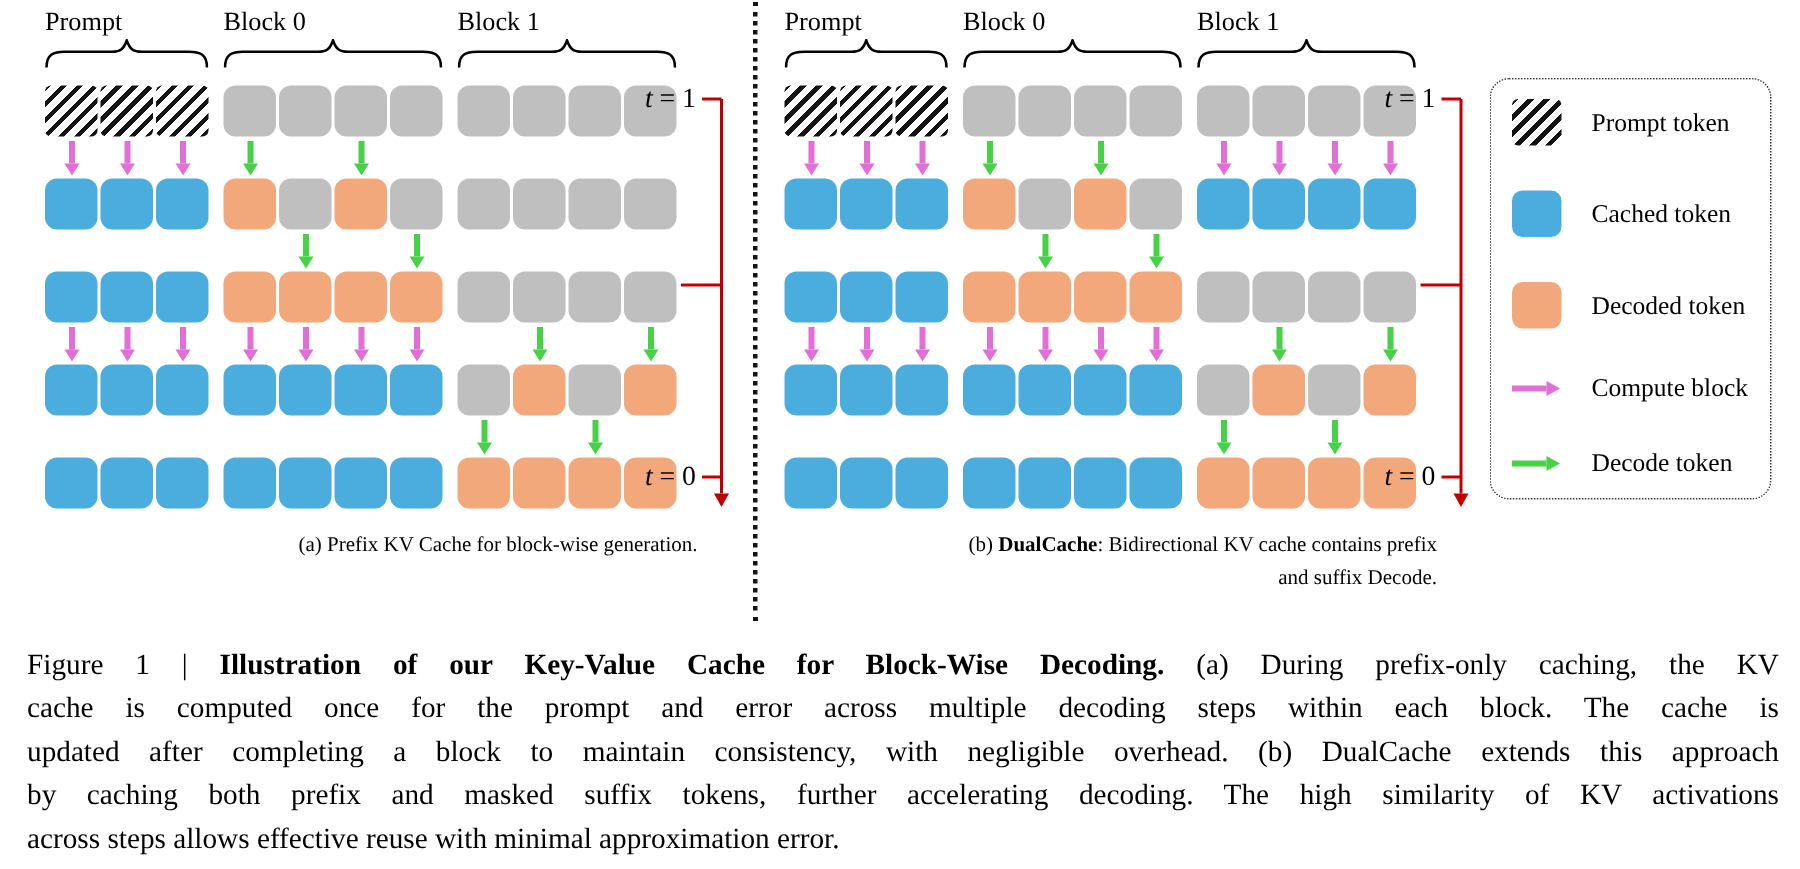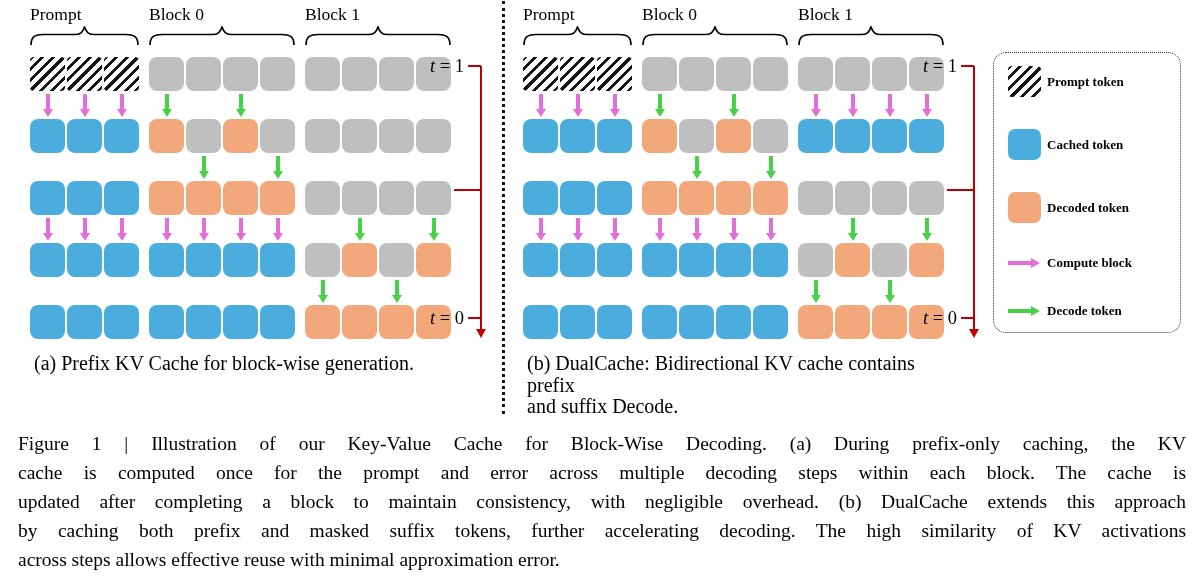--- a/index.html
+++ b/index.html
@@ -37,47 +37,47 @@
 
   .tline { position:absolute; left:450px; top:66px; width:2px; height:263px; background:var(--timeline); }
   .tl-arrowhead { position:absolute; left:446px; top:329px; width:0; height:0;
                   border-left:5px solid transparent; border-right:5px solid transparent;
                   border-top:9px solid var(--timeline); }
   .tick { position:absolute; left:438px; width:13px; height:2px; background:var(--timeline); }
   .tick.mid { left:424px; width:27px; }
   .tlabel { position:absolute; left:368px; width:66px; text-align:right;
             font-size:18.5px; line-height:22px; white-space:nowrap; }
 
-  .pcaption { position:absolute; top:353px; left:4px; width:421px; text-align:left;
-              font-size:20px; line-height:21.5px; }
+  .pcaption { position:absolute; top:353px; left:14px; width:421px; text-align:right;
+              font-size:14px; line-height:21.5px; }
 
   .sep { position:absolute; left:502px; top:1px; height:413px; width:0; border-left:3px dotted #141414; }
 
   .legend { position:absolute; left:993px; top:52px; width:188px; height:281px;
             box-sizing:border-box; border:1.6px dotted #333; border-radius:13px;
             display:flex; flex-direction:column; justify-content:space-between;
             padding:13px 6px 13px 14px; }
   .lg-item { display:flex; align-items:center; }
   .lg-sq { width:33px; height:31px; border-radius:7px; flex:0 0 33px; }
   .lg-sq.cached  { background:var(--cached); }
   .lg-sq.mask    { background:var(--mask); }
   .lg-sq.decoded { background:var(--decoded); }
   .lg-sq.prompt  { background:repeating-linear-gradient(135deg, var(--hatch) 0 3px, #ffffff 3px 7.5px); border-radius:4px; }
   .lg-arrow { display:flex; align-items:center; width:33px; flex:0 0 33px; }
   .lg-shaft { width:23px; height:4.5px; }
   .lg-head { width:0; height:0; border-top:5.5px solid transparent; border-bottom:5.5px solid transparent; border-left:9px solid; }
   .lg-head.mh2 { border-left-color:var(--compute); }
   .lg-head.gh2 { border-left-color:var(--decode); }
-  .lg-label { font-size:13px; margin-left:6px; white-space:nowrap;font-weight:bold; }
+  .lg-label { font-size:17px; margin-left:20px; white-space:nowrap; }
 
   .caption { position:absolute; left:18px; top:430px; width:1168px;
              font-size:19.5px; line-height:28.9px; }
   .cap-line { text-align:justify; text-align-last:justify; }
   .cap-line:last-child { text-align-last:left; }
-  b { font-weight:normal; }
+  b { font-weight:bold; }
 </style>
 </head>
 <body>
 
 <div class="page">
   <div class="fig">
     <div class="panel" id="panel-a">
         <div class="panel-header">
           <div class="col-group" style="left: 0px; width: 109px;">
             <div class="col-label">Prompt</div>

